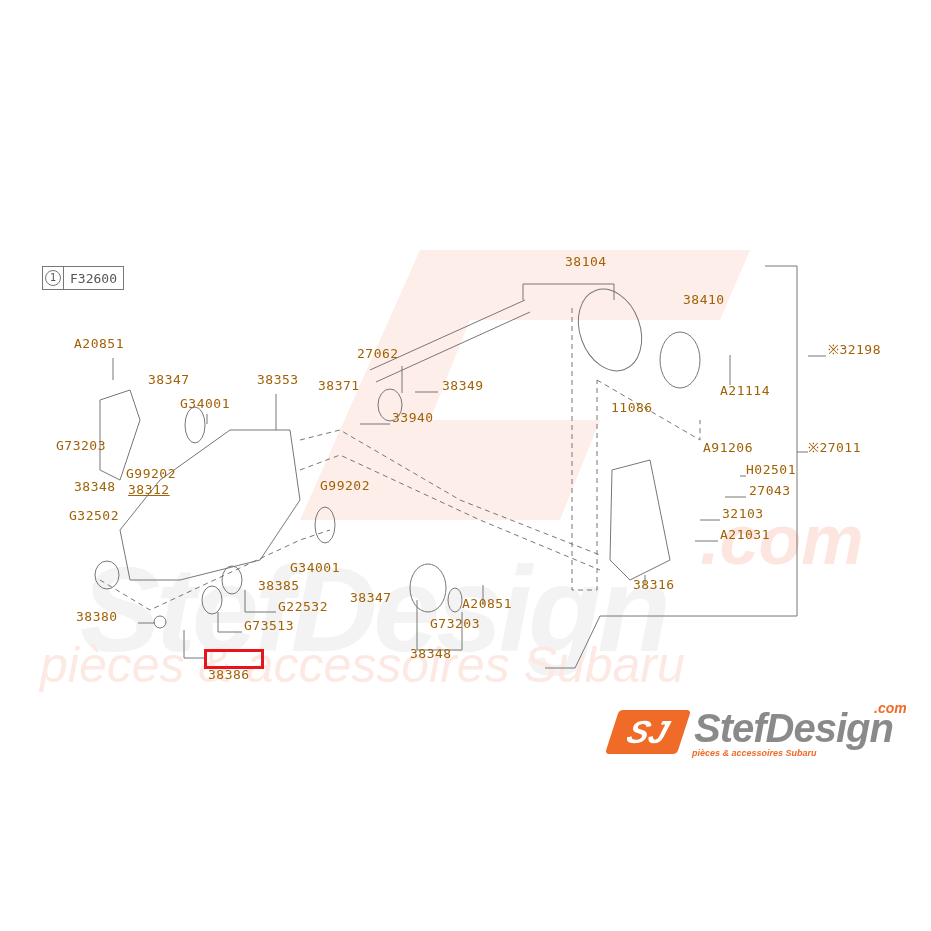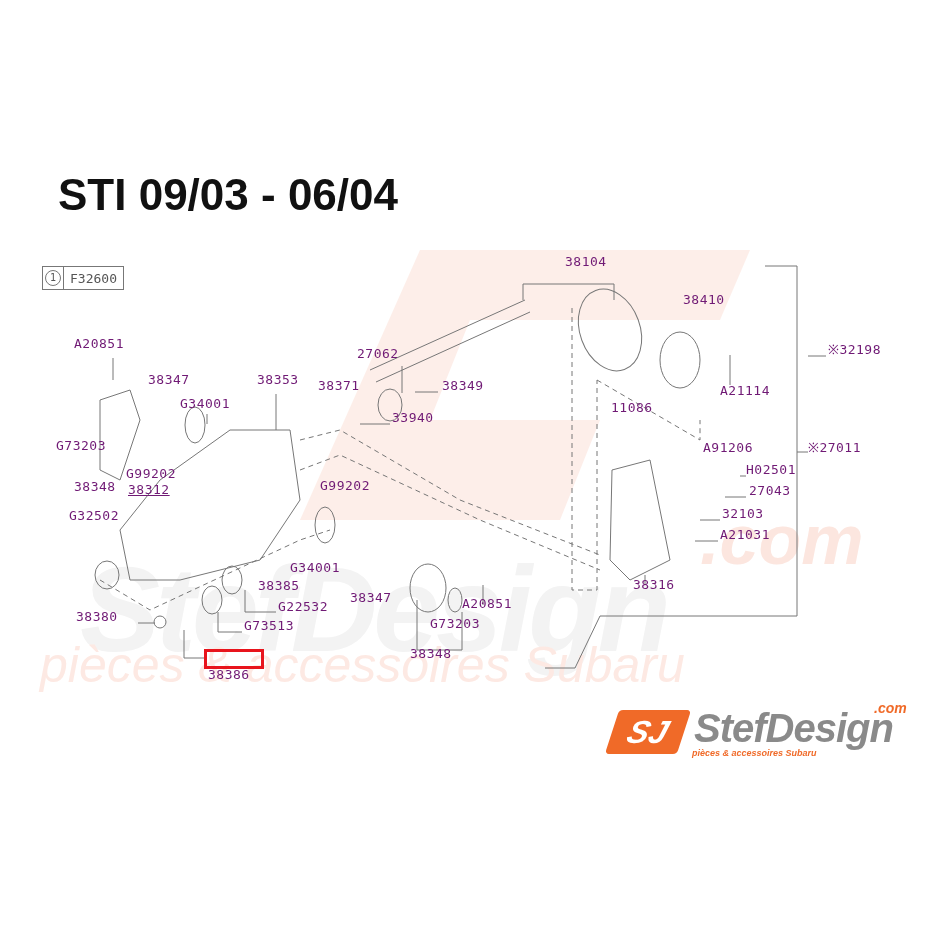--- a/index.html
+++ b/index.html
@@ -1,18 +1,18 @@
 <!DOCTYPE html>
 <html><head>
 <meta charset="utf-8">
 <style>
   html,body{margin:0;padding:0;background:#fff;}
   #root{position:relative;width:931px;height:931px;background:#ffffff;overflow:hidden;font-family:"DejaVu Sans",sans-serif;}
   .title{position:absolute;left:58px;top:170px;font-family:"Liberation Sans",sans-serif;font-weight:bold;font-size:44px;color:#111;letter-spacing:0px;}
-  .lbl{position:absolute;font-family:"DejaVu Sans Mono",monospace;font-size:13px;color:#701a75;white-space:nowrap;letter-spacing:0.5px;}
+  .lbl{position:absolute;font-family:"DejaVu Sans Mono",monospace;font-size:13px;color:#a16207;white-space:nowrap;letter-spacing:0.5px;}
   svg.diagram{position:absolute;left:0;top:0;}
   .ref-box{position:absolute;left:42px;top:266px;height:22px;border:1px solid #777;display:flex;align-items:center;font-family:"DejaVu Sans Mono",monospace;font-size:13px;color:#555;}
   .ref-box .num{width:20px;height:22px;border-right:1px solid #777;display:flex;align-items:center;justify-content:center;}
   .ref-box .num span{display:inline-block;width:14px;height:14px;border:1px solid #777;border-radius:50%;font-size:10px;line-height:14px;text-align:center;}
   .ref-box .code{padding:0 6px;}
   .highlight{position:absolute;left:204px;top:649px;width:60px;height:20px;border:3px solid #e8141c;box-sizing:border-box;}
   .note{position:absolute;left:644px;top:618px;font-family:"DejaVu Sans Mono",monospace;font-size:12.5px;color:#555;line-height:13px;white-space:pre;}
   .wm{position:absolute;color:#fbe0d8;font-family:"Liberation Sans",sans-serif;font-style:italic;white-space:nowrap;}
   .logo{position:absolute;left:612px;top:700px;width:310px;height:60px;}
   .logo .sj{position:absolute;left:0;top:10px;width:72px;height:44px;background:#f06a28;transform:skewX(-18deg);border-radius:4px;color:#fff;font-family:"Liberation Sans",sans-serif;font-weight:bold;font-style:italic;font-size:32px;text-align:center;line-height:44px;}
@@ -81,21 +81,20 @@
       <line x1="645" y1="575" x2="645" y2="585"></line>
       <line x1="138" y1="623" x2="155" y2="623"></line>
       <polyline points="184,630 184,658 204,658"></polyline>
       <polyline points="218,612 218,632 242,632"></polyline>
       <polyline points="245,590 245,612 276,612"></polyline>
       <polyline points="417,600 417,650 462,650 462,612"></polyline>
       <line x1="483" y1="585" x2="483" y2="605"></line>
     </g>
   </svg>
 
-  <div class="title">STI 09/03 - 06/04</div>
 
   <div class="ref-box">
     <div class="num">
         <span>1</span>
       </div>
     <div class="code">F32600</div>
   </div>
 
   <div id="labels">
       <div class="lbl" style="left: 74px; top: 336px;">A20851</div>

